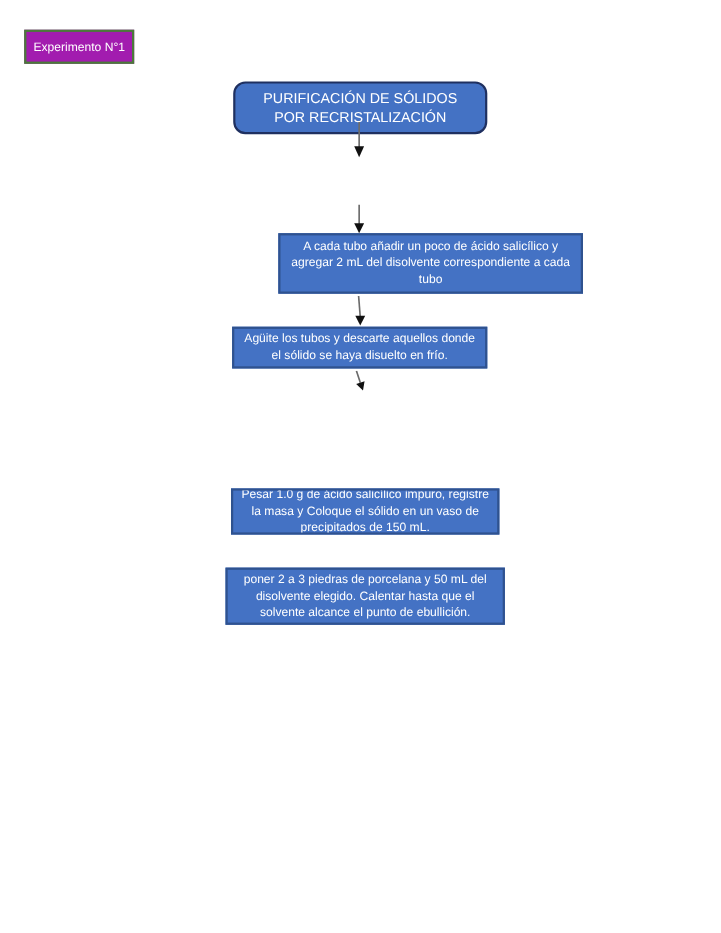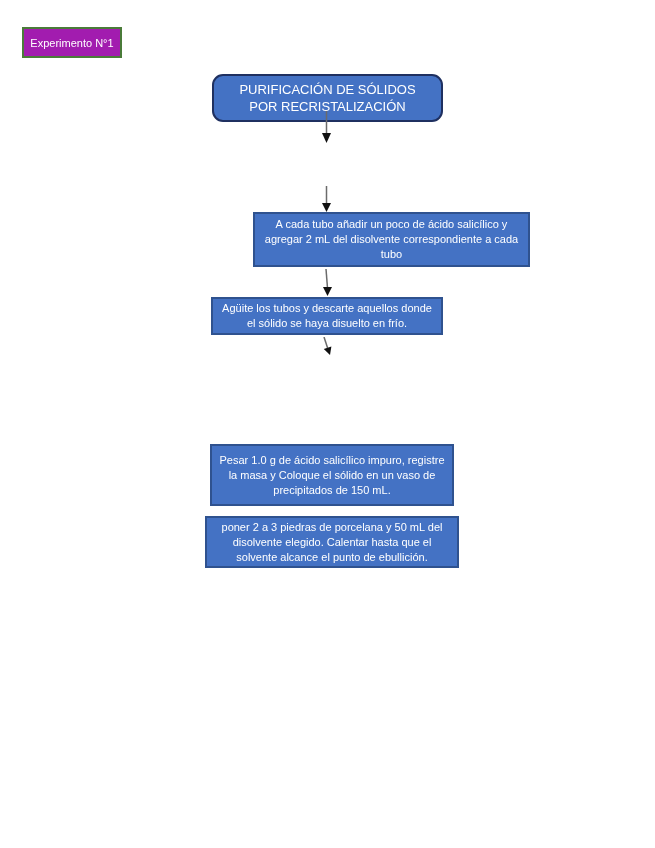--- a/index.html
+++ b/index.html
@@ -69,21 +69,21 @@
     align-items: center;
     justify-content: center;
     padding: 2px 5px;
     overflow: hidden;
   }
   .node-s0 { left: 213px; top: 143px; width: 229px; height: 41px; }
   .node-s1 { left: 213px; top: 212px; width: 277px; height: 55px; margin-left: 40px; }
   .node-s2 { left: 211px; top: 297px; width: 232px; height: 38px; justify-content: flex-end; }
   .node-s3 { left: 209px; top: 355px; width: 242px; height: 64px;
              display: block; padding-top: 4px; }     
-  .node-s4 { left: 210px; top: 444px; width: 244px; height: 62px; align-items: center; }
+  .node-s4 { left: 210px; top: 444px; width: 244px; height: 42px; align-items: center; }
   .node-s5 { left: 205px; top: 516px; width: 254px; height: 52px; }
 
   .arrow { position: absolute; }
   .arrow-1 { left: 319px; top: 111px; }
   .arrow-2 { left: 319px; top: 186px; }
   .arrow-3 { left: 319px; top: 269px; }
   .arrow-4 { left: 318px; top: 337px; }
 </style>
 </head>
 <body>

